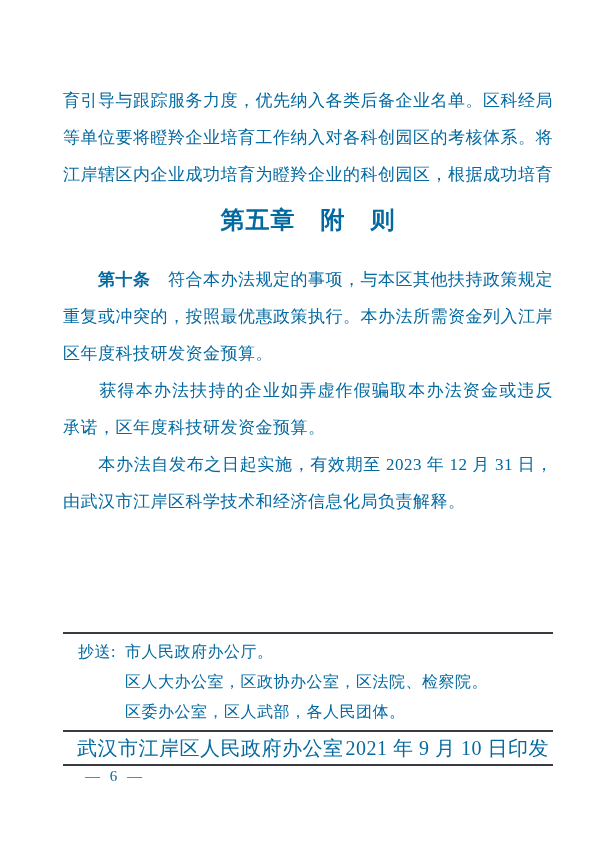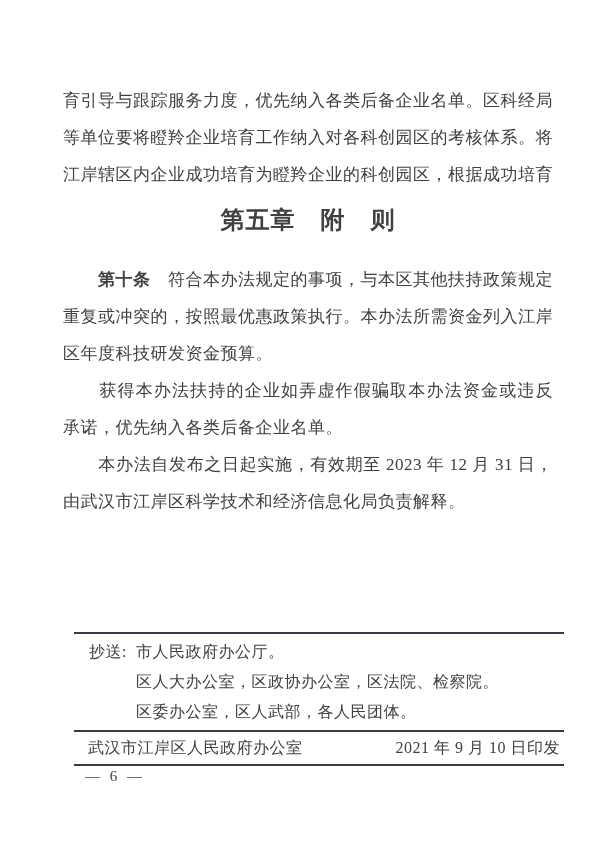--- a/index.html
+++ b/index.html
@@ -6,21 +6,21 @@
     margin: 0;
     padding: 0;
     background: #ffffff;
   }
   .page {
     position: relative;
     width: 616px;
     height: 867px;
     background: #ffffff;
     font-family: "Liberation Serif", "DejaVu Serif", serif;
-    color: #404040;
+    color: #0369a1;
     overflow: hidden;
   }
 
   
   .body-blocks {
     position: absolute;
     left: 63px;
     top: 82px;
     width: 490px;
   }
@@ -44,21 +44,21 @@
     font-weight: bold;
     font-size: 24px;
     line-height: 30px;
     margin: 12px 0 26px 0;
     letter-spacing: 1px;
   }
 
   
   .cc-block {
     position: absolute;
-    left: 74px;
+    left: 63px;
     top: 632px;
     width: 490px;
   }
   .rule-top {
     border-top: 2px solid #3a3a42;
   }
   .cc-body {
     padding: 3px 0 3px 15px;
     font-size: 16px;
   }
@@ -73,21 +73,21 @@
   .cc-row.indent {
     padding-left: 47px;
   }
   .footer-row {
     border-top: 2px solid #3a3a42;
     border-bottom: 2px solid #3a3a42;
     display: flex;
     justify-content: space-between;
     align-items: center;
     padding: 6px 4px 6px 14px;
-    font-size: 16px;
+    font-size: 20px;
     line-height: 20px;
     letter-spacing: 0.5px;
   }
 
   .page-number {
     position: absolute;
     left: 85px;
     top: 768px;
     font-size: 15px;
     letter-spacing: 3px;
@@ -105,21 +105,21 @@
         <div class="line">江岸辖区内企业成功培育为瞪羚企业的科创园区，根据成功培育</div>
       </div>
       <div class="chapter-heading">第五章　附　则</div>
       <div class="para">
         <div class="line"><span>　　</span><span class="bold">第十条</span><span>　符合本办法规定的事项，与本区其他扶持政策规定</span></div>
         <div class="line">重复或冲突的，按照最优惠政策执行。本办法所需资金列入江岸</div>
         <div class="line para-end">区年度科技研发资金预算。</div>
       </div>
       <div class="para">
         <div class="line">　　获得本办法扶持的企业如弄虚作假骗取本办法资金或违反</div>
-        <div class="line para-end">承诺，优先纳入各类后备企业名单。</div>
+        <div class="line para-end">承诺，区年度科技研发资金预算。</div>
       </div>
       <div class="para">
         <div class="line">　　本办法自发布之日起实施，有效期至 2023 年 12 月 31 日，</div>
         <div class="line para-end">由武汉市江岸区科学技术和经济信息化局负责解释。</div>
       </div>
     </div>
 
   <div class="cc-block">
     <div class="rule-top"></div>
     <div class="cc-body">

